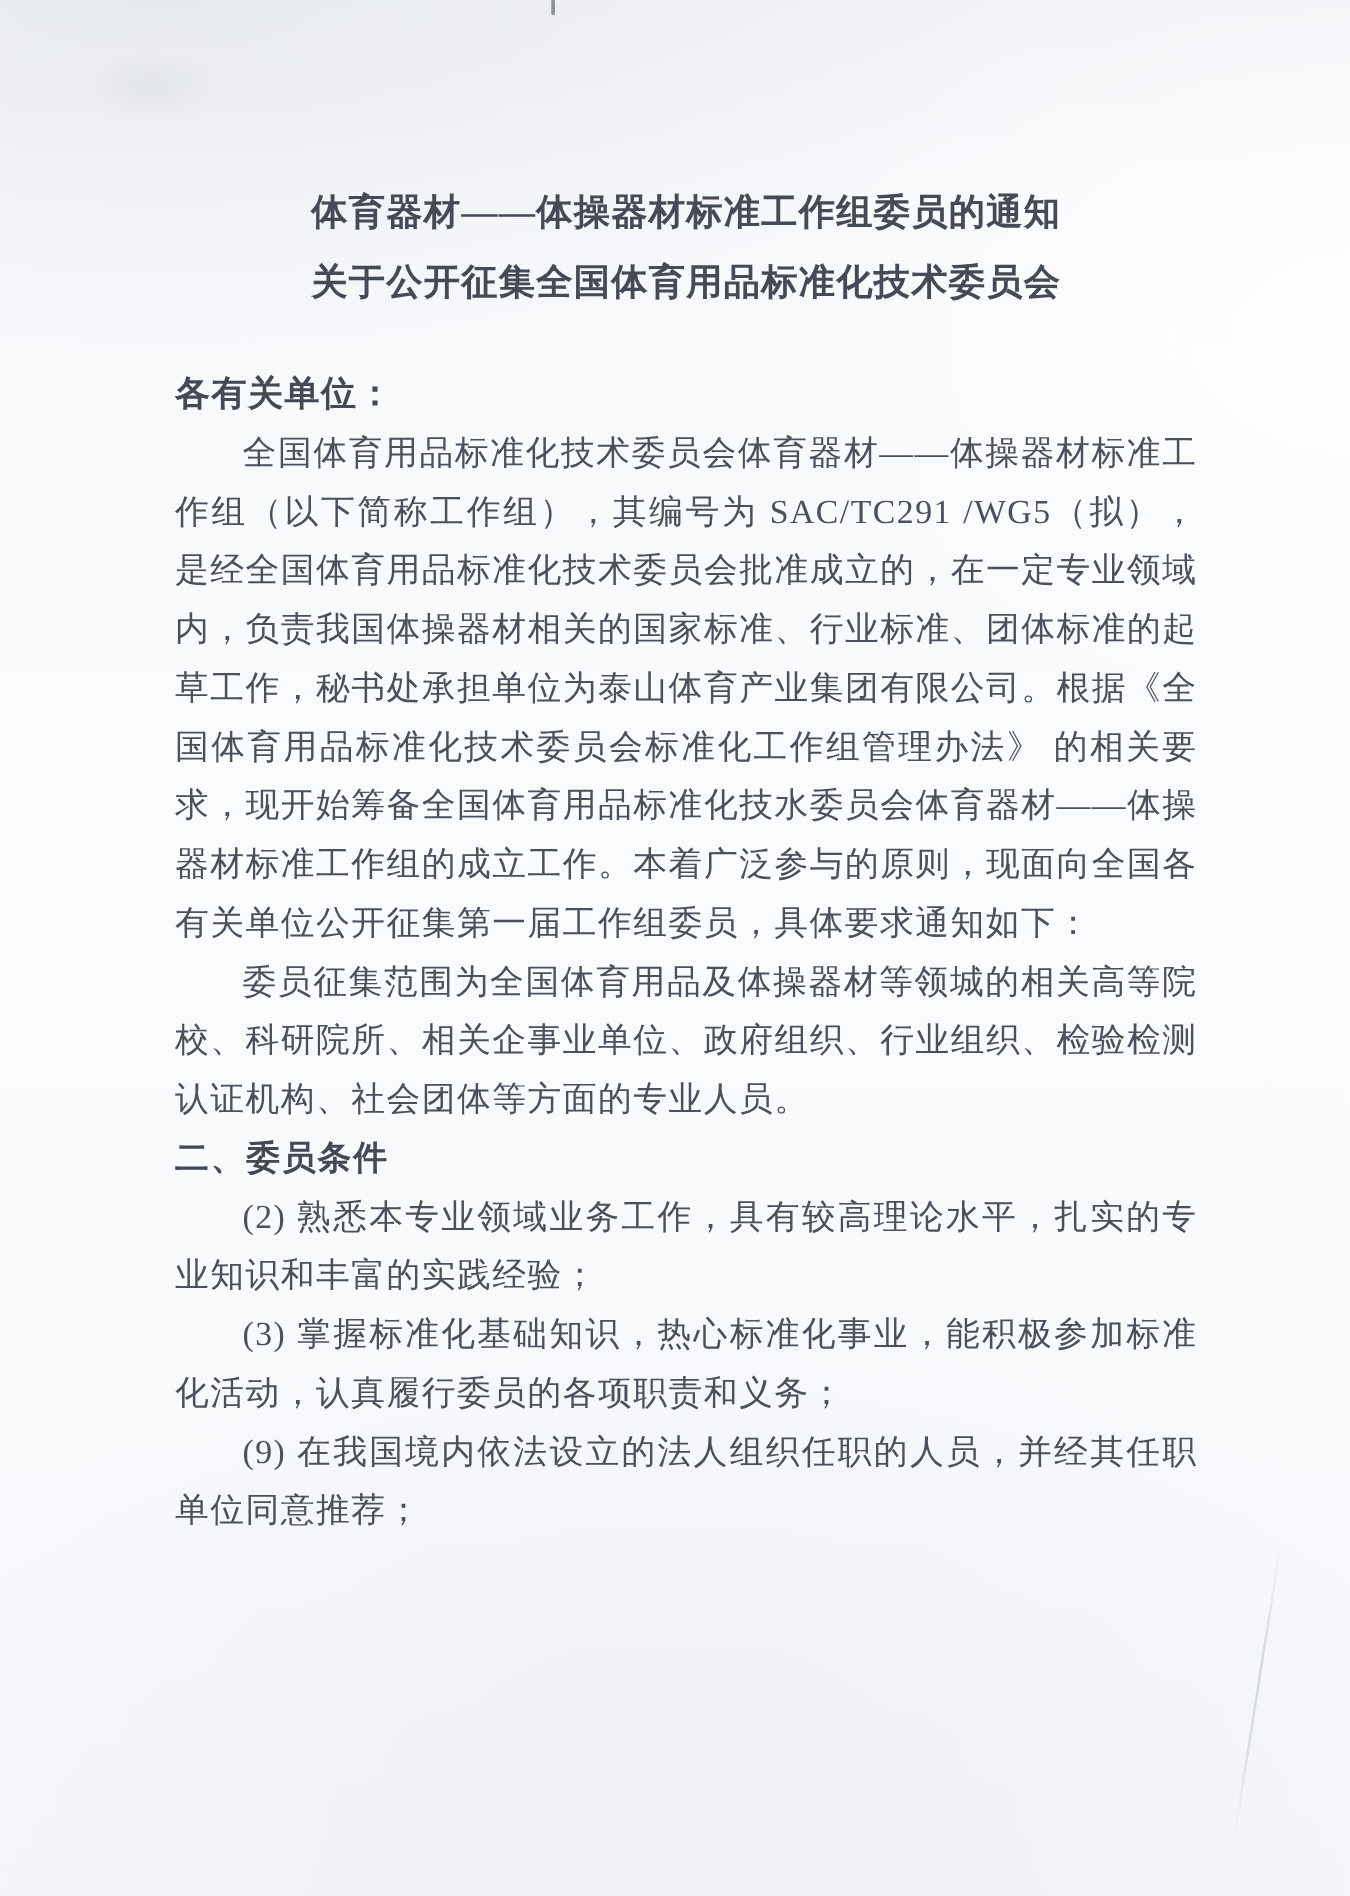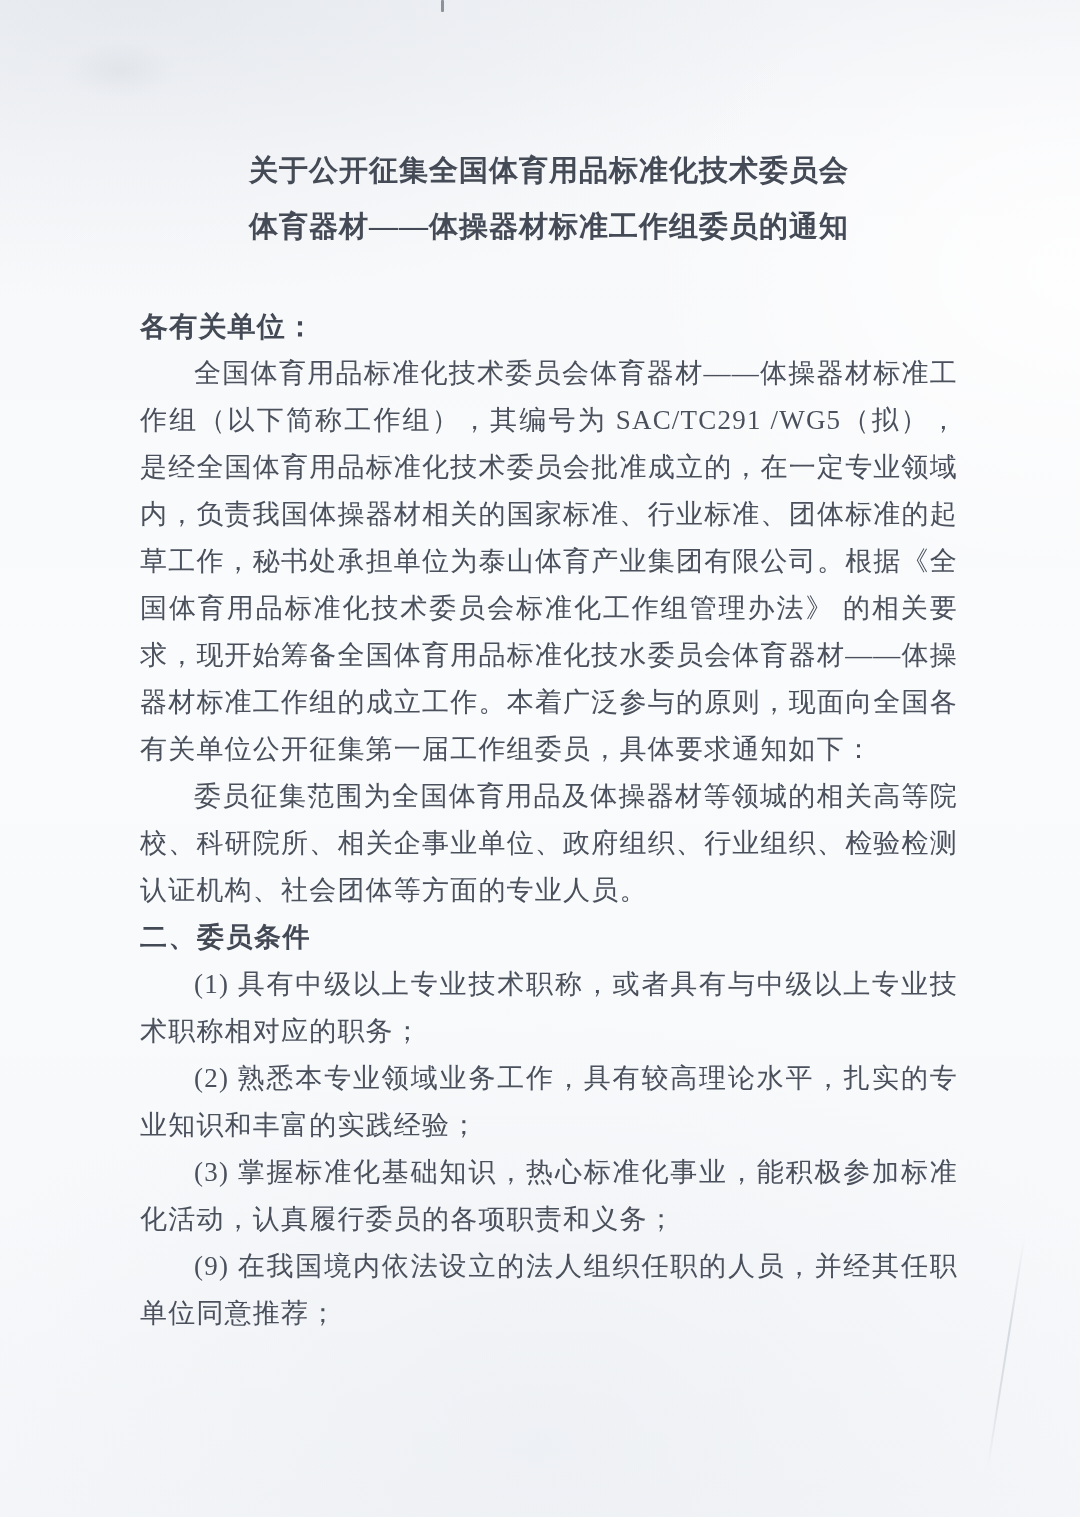--- a/index.html
+++ b/index.html
@@ -55,21 +55,21 @@
     font-size: 29px;
     font-weight: 600;
     letter-spacing: 1px;
     line-height: 56px;
     color: #454b56;
   }
   .title .title-line {
     display: block;
   }
   .body-flow {
-    margin-top: 49px;
+    margin-top: 38px;
     font-size: 27px;
     line-height: 47px;
     letter-spacing: 1.2px;
   }
   .body-flow p, .body-flow h2 {
     margin: 0;
     padding: 0;
   }
   .salutation {
     font-weight: 700;
@@ -95,36 +95,35 @@
 <body>
 
 <div class="page">
 
   <div class="scan-tick"></div>
   <div class="scan-crease"></div>
 
   <div class="content">
 
     <h1 class="title">
+      <span class="title-line">体育器材——体操器材标准工作组委员的通知</span>
       <span class="title-line">关于公开征集全国体育用品标准化技术委员会</span>
-      <span class="title-line">体育器材——体操器材标准工作组委员的通知</span>
     </h1>
 
     <div class="body-flow">
 
       <p class="salutation">各有关单位：</p>
 
       <p class="para indent">全国体育用品标准化技术委员会体育器材——体操器材标准工作组（以下简称工作组），其编号为 SAC/TC291 /WG5（拟）， 是经全国体育用品标准化技术委员会批准成立的，在一定专业领域内，负责我国体操器材相关的国家标准、行业标准、团体标准的起草工作，秘书处承担单位为泰山体育产业集团有限公司。根据《全国体育用品标准化技术委员会标准化工作组管理办法》 的相关要求，现开始筹备全国体育用品标准化技水委员会体育器材——体操器材标准工作组的成立工作。本着广泛参与的原则，现面向全国各有关单位公开征集第一届工作组委员，具体要求通知如下：</p>
 
 
       <p class="para indent">委员征集范围为全国体育用品及体操器材等领城的相关高等院校、科研院所、相关企事业单位、政府组织、行业组织、检验检测认证机构、社会团体等方面的专业人员。</p>
 
       <h2 class="heading">二、委员条件</h2>
 
-      <p class="para indent">(1) 具有中级以上专业技术职称，或者具有与中级以上专业技术职称相对应的职务；</p>
 
       <p class="para indent">(2) 熟悉本专业领域业务工作，具有较高理论水平，扎实的专业知识和丰富的实践经验；</p>
 
       <p class="para indent">(3) 掌握标准化基础知识，热心标准化事业，能积极参加标准化活动，认真履行委员的各项职责和义务；</p>
 
       <p class="para indent">(9) 在我国境内依法设立的法人组织任职的人员，并经其任职单位同意推荐；</p>
 
 
     </div>
   </div>

